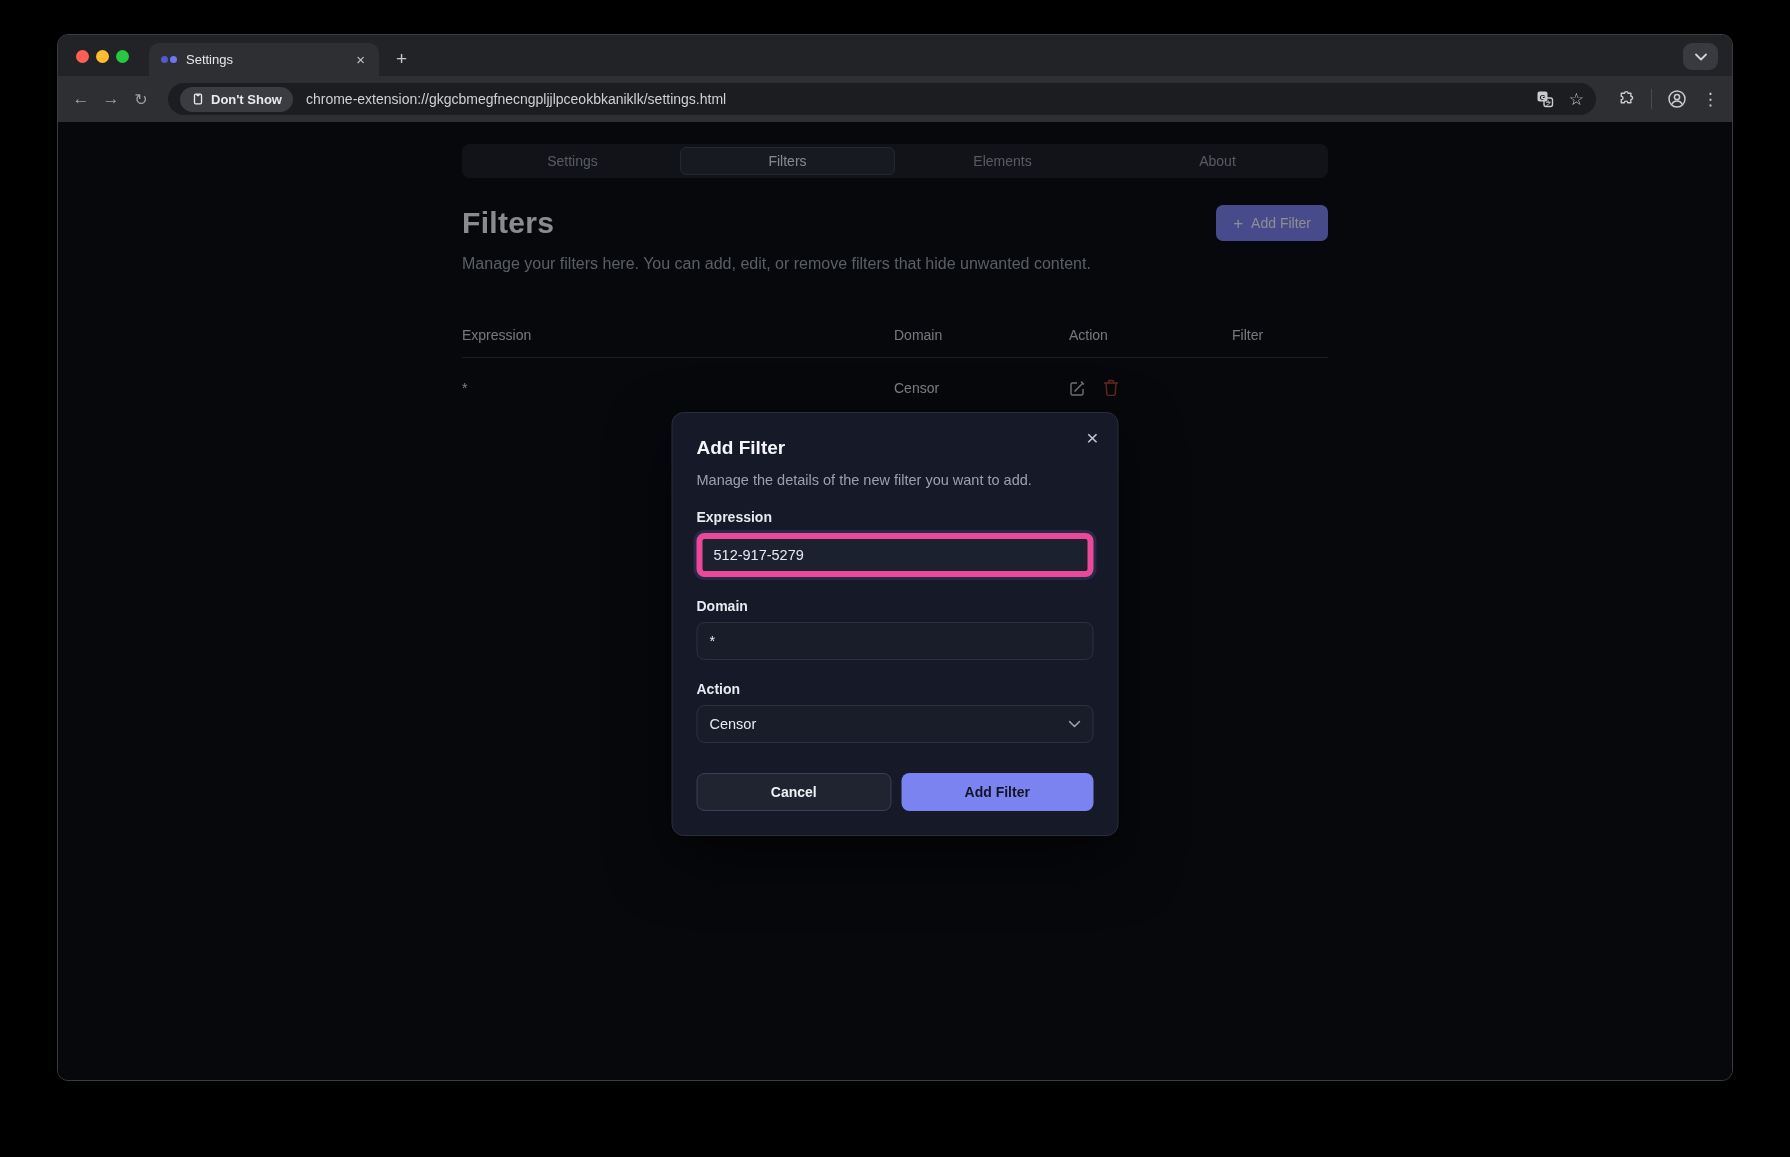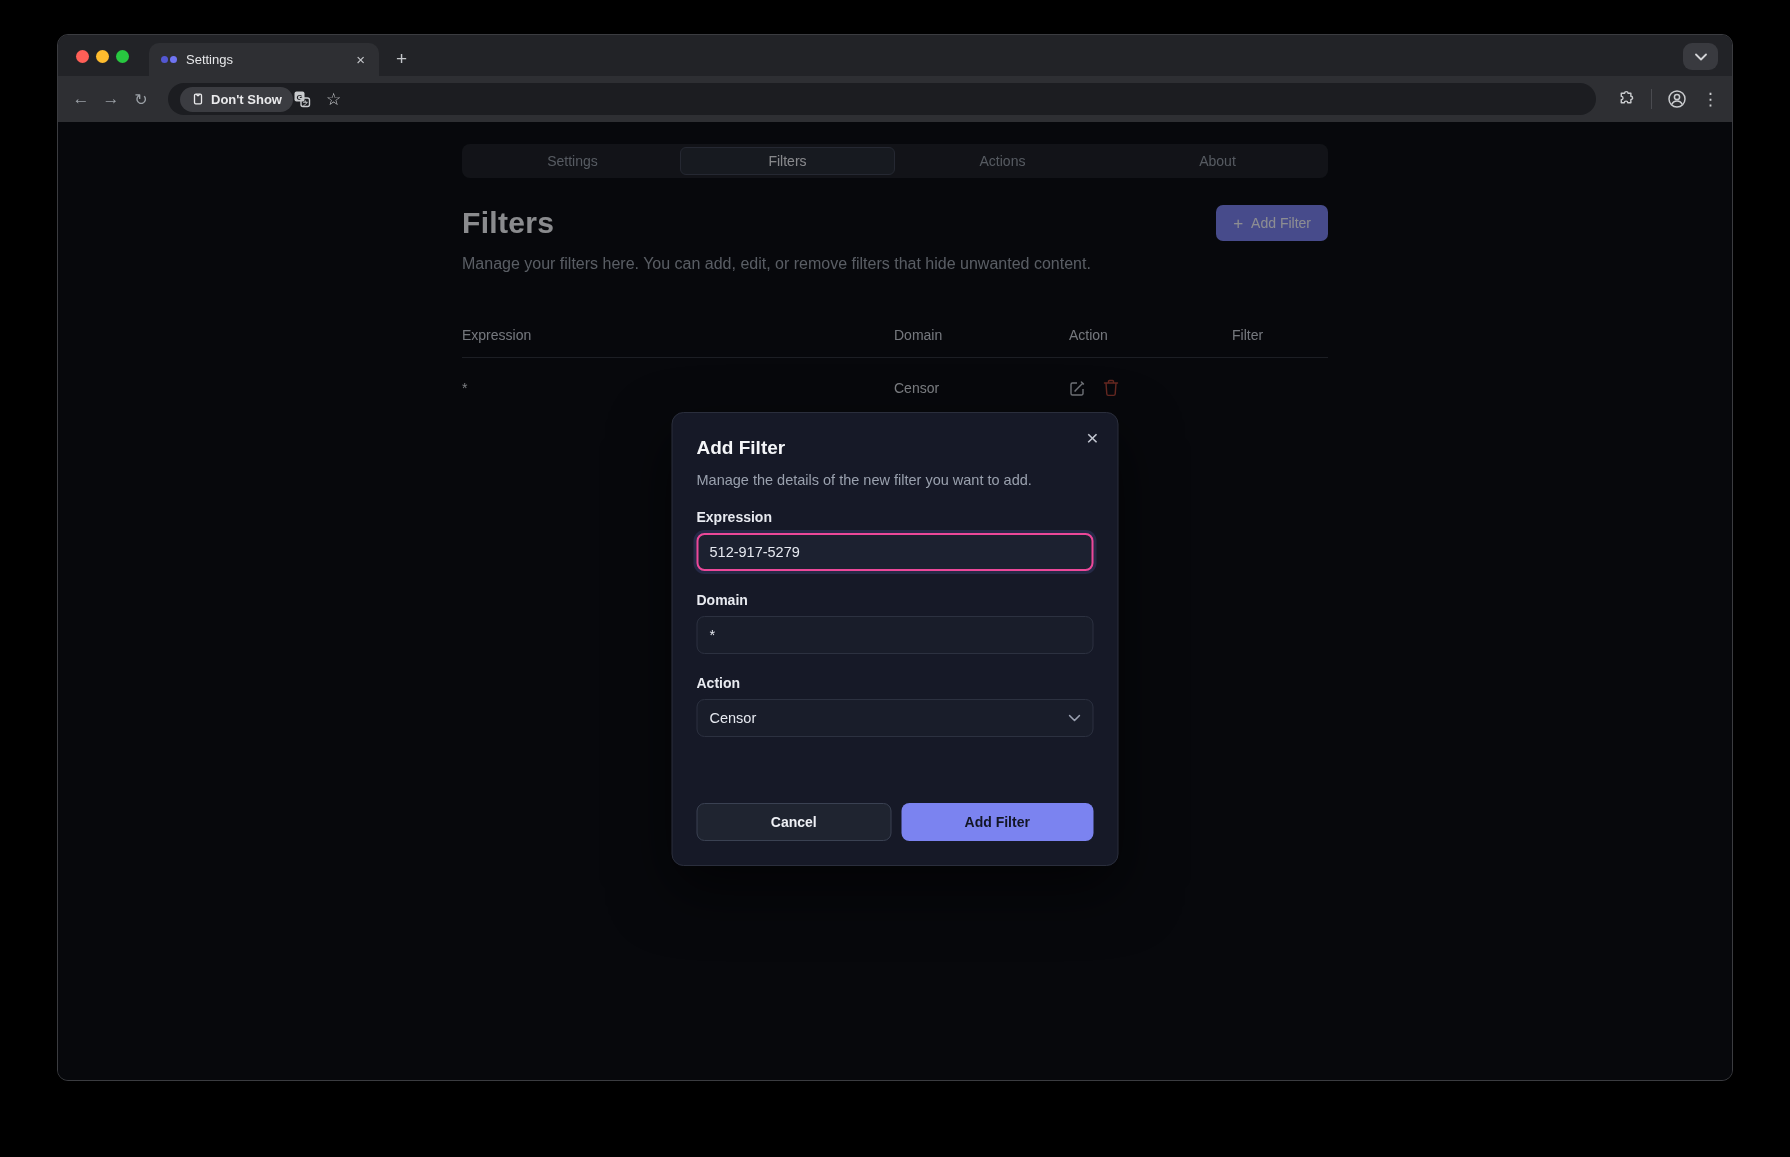--- a/index.html
+++ b/index.html
@@ -101,32 +101,32 @@
   .modal-title { font-size:19px; font-weight:700; color:#f4f5f8; }
   .modal-close { position:absolute; top:14px; right:19px; font-size:21px; color:#c3c7d1; line-height:1; }
   .modal-desc { margin-top:13px; font-size:14.5px; color:#9aa1ae; }
   .field-label { margin-top:21px; font-size:14px; font-weight:600; color:#e8eaf0; }
   .text-input {
     margin-top:8px; width:100%; height:38px; background:#191d2a; border:1px solid #2c3140;
     border-radius:8px; color:#e6e9f0; font-size:14.5px; padding:0 12px;
     font-family:"Liberation Sans", sans-serif; outline:none;
   }
   .text-input.focused {
-    border:2px solid #ec4899; background:#1c2130; padding:16px 11px;
+    border:6px solid #ec4899; background:#1c2130; padding:16px 11px;
     box-shadow:0 0 0 3px rgba(123,131,240,0.16);
   }
   .select-box {
     margin-top:8px; width:100%; height:38px; background:#191d2a; border:1px solid #2c3140;
     border-radius:8px; display:flex; align-items:center; justify-content:space-between;
     padding:0 12px; color:#e6e9f0; font-size:14.5px;
   }
   .btn-row { margin-top:30px; display:flex; gap:10px; }
   .btn { flex:1; height:38px; border-radius:8px; font-size:14px; font-weight:600;
          display:flex; align-items:center; justify-content:center;
-         font-family:"Liberation Sans", sans-serif; border:none;margin-top:36px; }
+         font-family:"Liberation Sans", sans-serif; border:none; }
   .btn.cancel { background:#1f2430; border:1px solid #3a4152; color:#eef0f5; }
   .btn.submit { background:#7b83f0; color:#131626; }
 
   svg { display:block; }
 </style>
 </head>
 <body>
 
 <div class="window">
 
@@ -159,20 +159,21 @@
     <div class="navbtn reload">↻</div>
 
     <div class="omnibox">
       <div class="ext-chip">
         <svg width="14" height="14" viewBox="0 0 16 16">
           <path d="M5.5 2.5 h5 a1.5 1.5 0 0 1 1.5 1.5 v8 a1.5 1.5 0 0 1 -1.5 1.5 h-5 a1.5 1.5 0 0 1 -1.5 -1.5 v-8 a1.5 1.5 0 0 1 1.5 -1.5 z" fill="none" stroke="#eaeaec" stroke-width="1.5"></path>
           <path d="M6.2 2.5 l1.2 1.6 h1.2 l1.2 -1.6" fill="none" stroke="#eaeaec" stroke-width="1.5" stroke-linejoin="round"></path>
         </svg>
         <span class="ext-chip-label">Don't Show</span>
       </div>
+      <span class="url">chrome-extension://gkgcbmegfnecngpljjlpceokbkaniklk/settings.html</span>
       <div class="omni-icons">
         <svg width="18" height="18" viewBox="0 0 18 18">
           <rect x="1.5" y="1.5" width="10" height="10" rx="2" fill="#c9cbce"></rect>
           <text x="6.5" y="9.7" font-size="8" font-family="Liberation Sans, sans-serif" fill="#1c1d21" text-anchor="middle" font-weight="bold">G</text>
           <rect x="8" y="8" width="8.5" height="8.5" rx="2" fill="none" stroke="#c9cbce" stroke-width="1.4"></rect>
           <path d="M10 12.2 h4.5 M12.2 10.4 v1.8 M14 12.2 c-.6 1.6 -2 2.8 -3.6 3.2" fill="none" stroke="#c9cbce" stroke-width="1"></path>
         </svg>
         <span class="star-glyph">☆</span>
       </div>
     </div>
@@ -190,21 +191,21 @@
       <span class="menu-dots">⋮</span>
     </div>
   </div>
 
   <div class="page">
     <div class="content">
 
       <div class="navbar">
         <div class="navtab">Settings</div>
         <div class="navtab active">Filters</div>
-        <div class="navtab">Actions</div>
+        <div class="navtab">Elements</div>
         <div class="navtab">About</div>
       </div>
 
       <div class="header-row">
         <div class="page-title">Filters</div>
         <button class="add-filter-btn">
           <span class="plus">+</span>
           <span>Add Filter</span>
         </button>
       </div>

